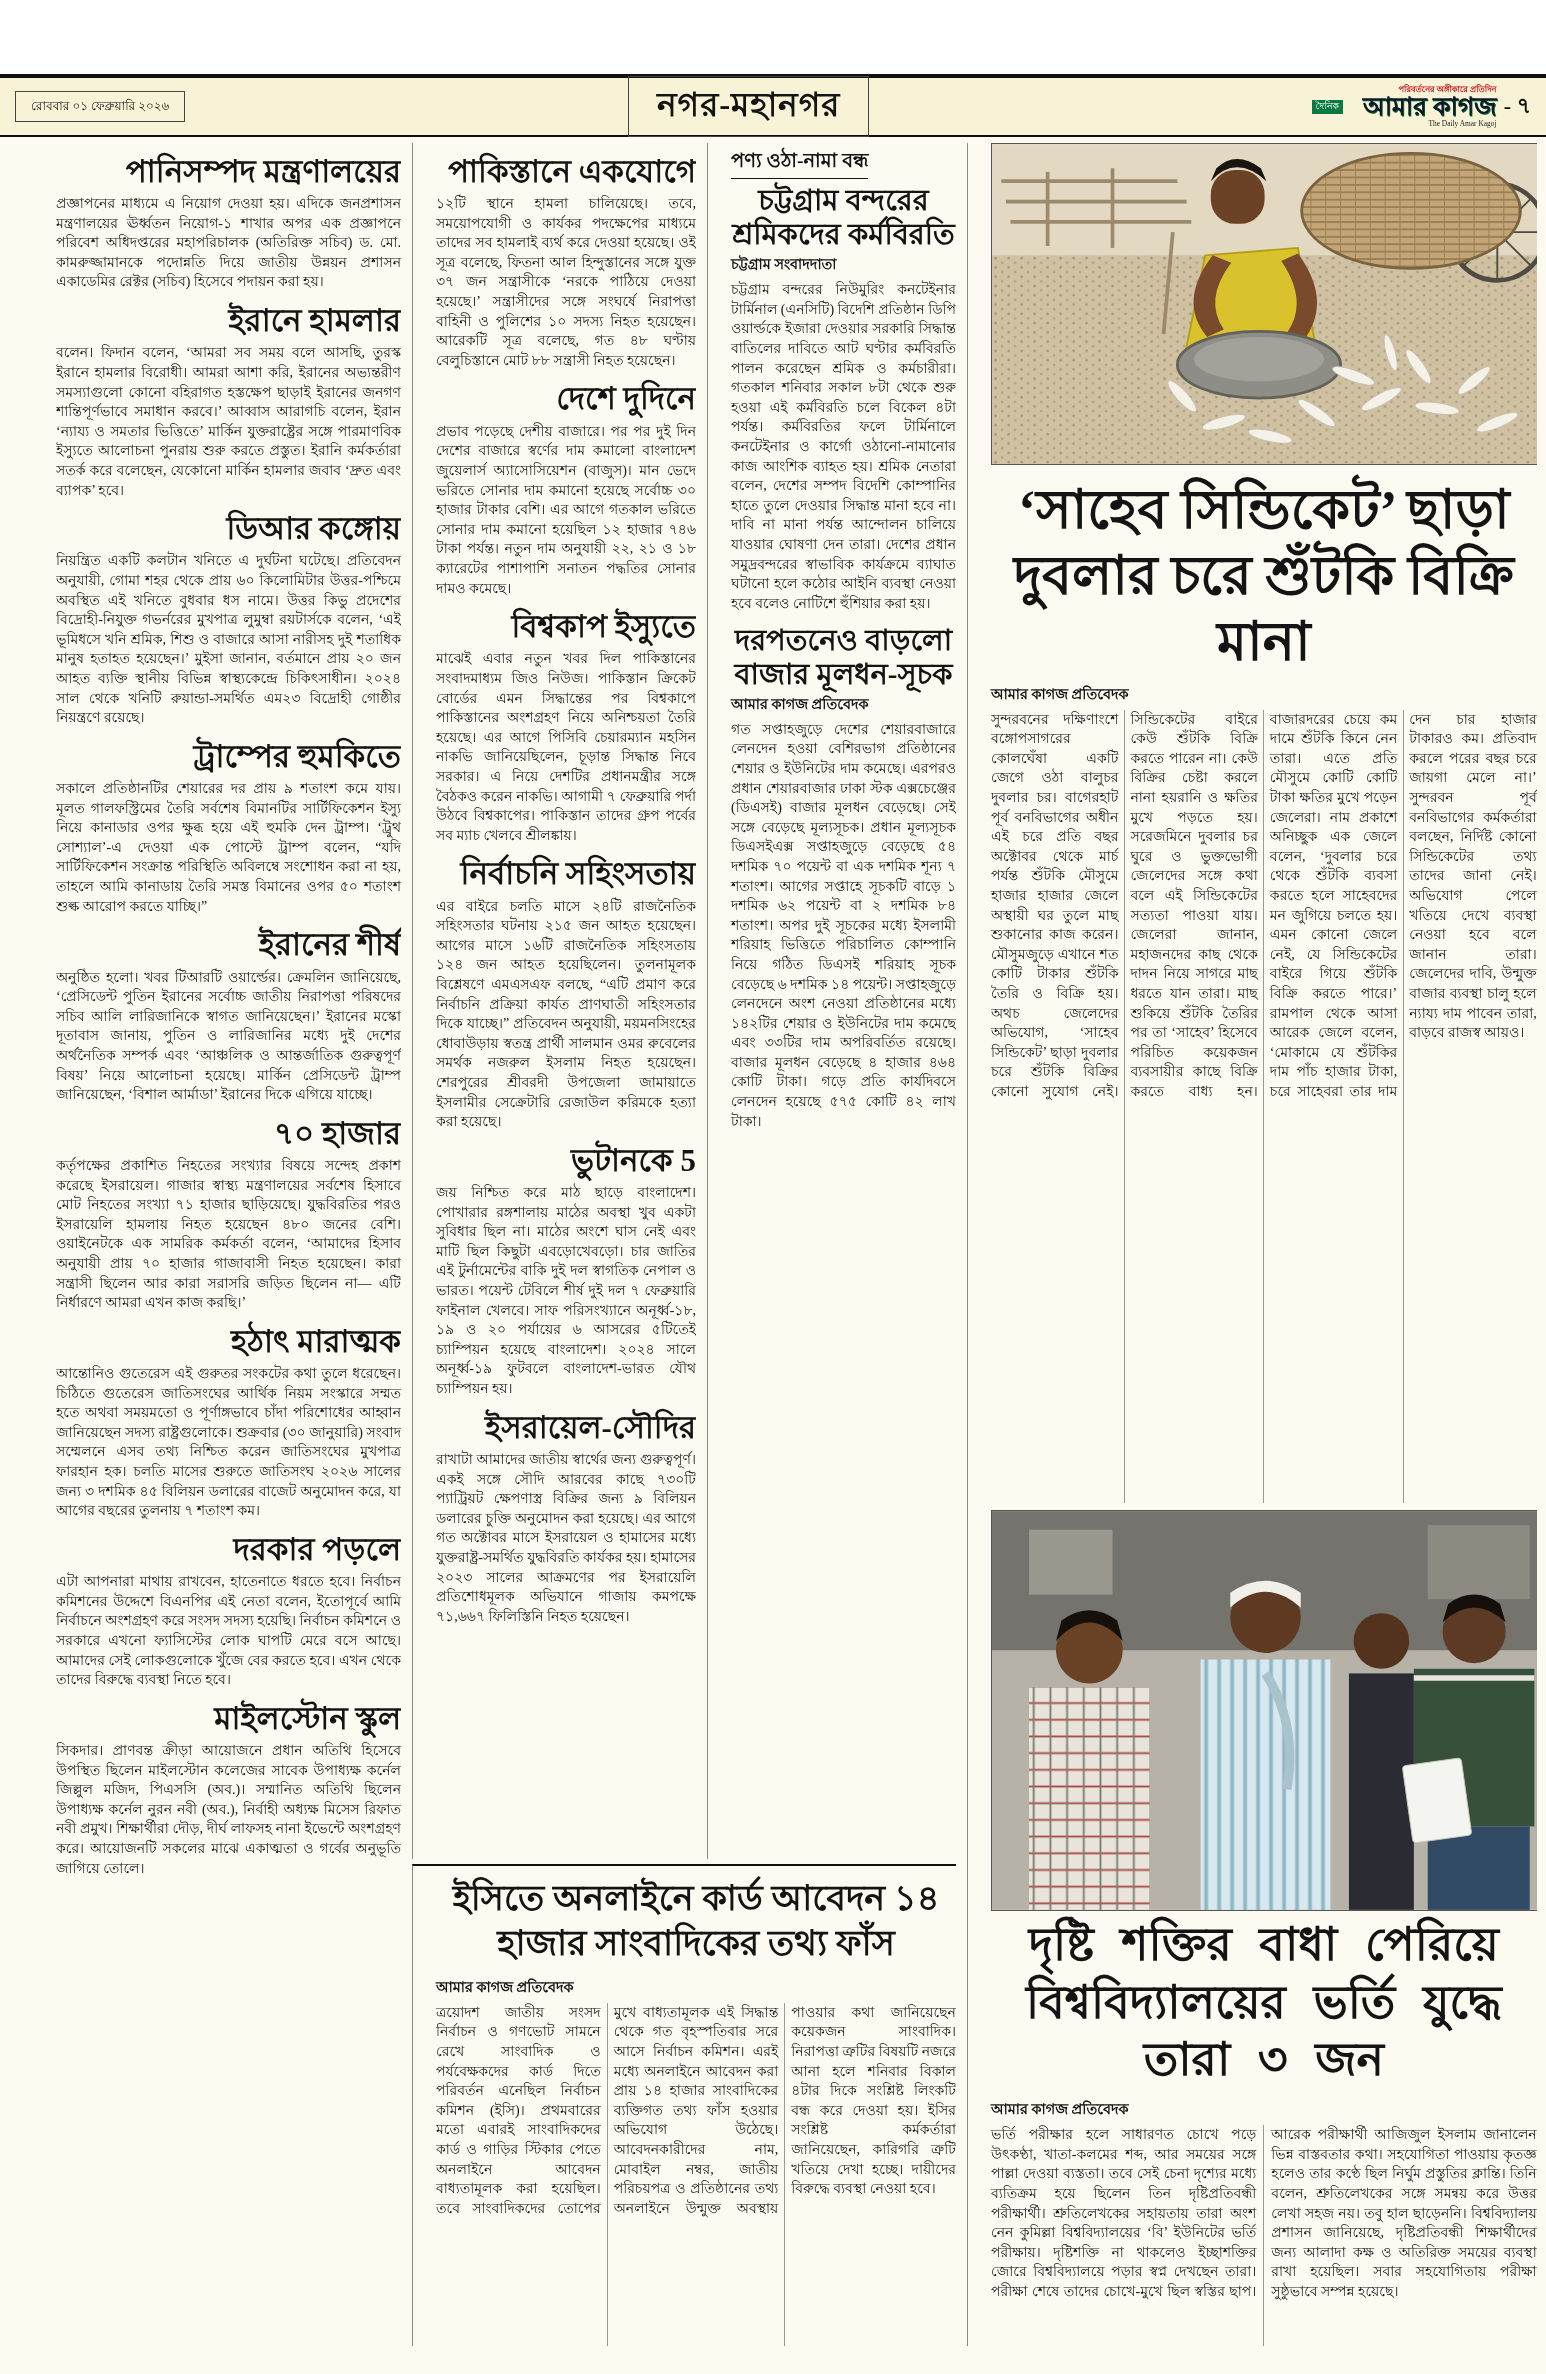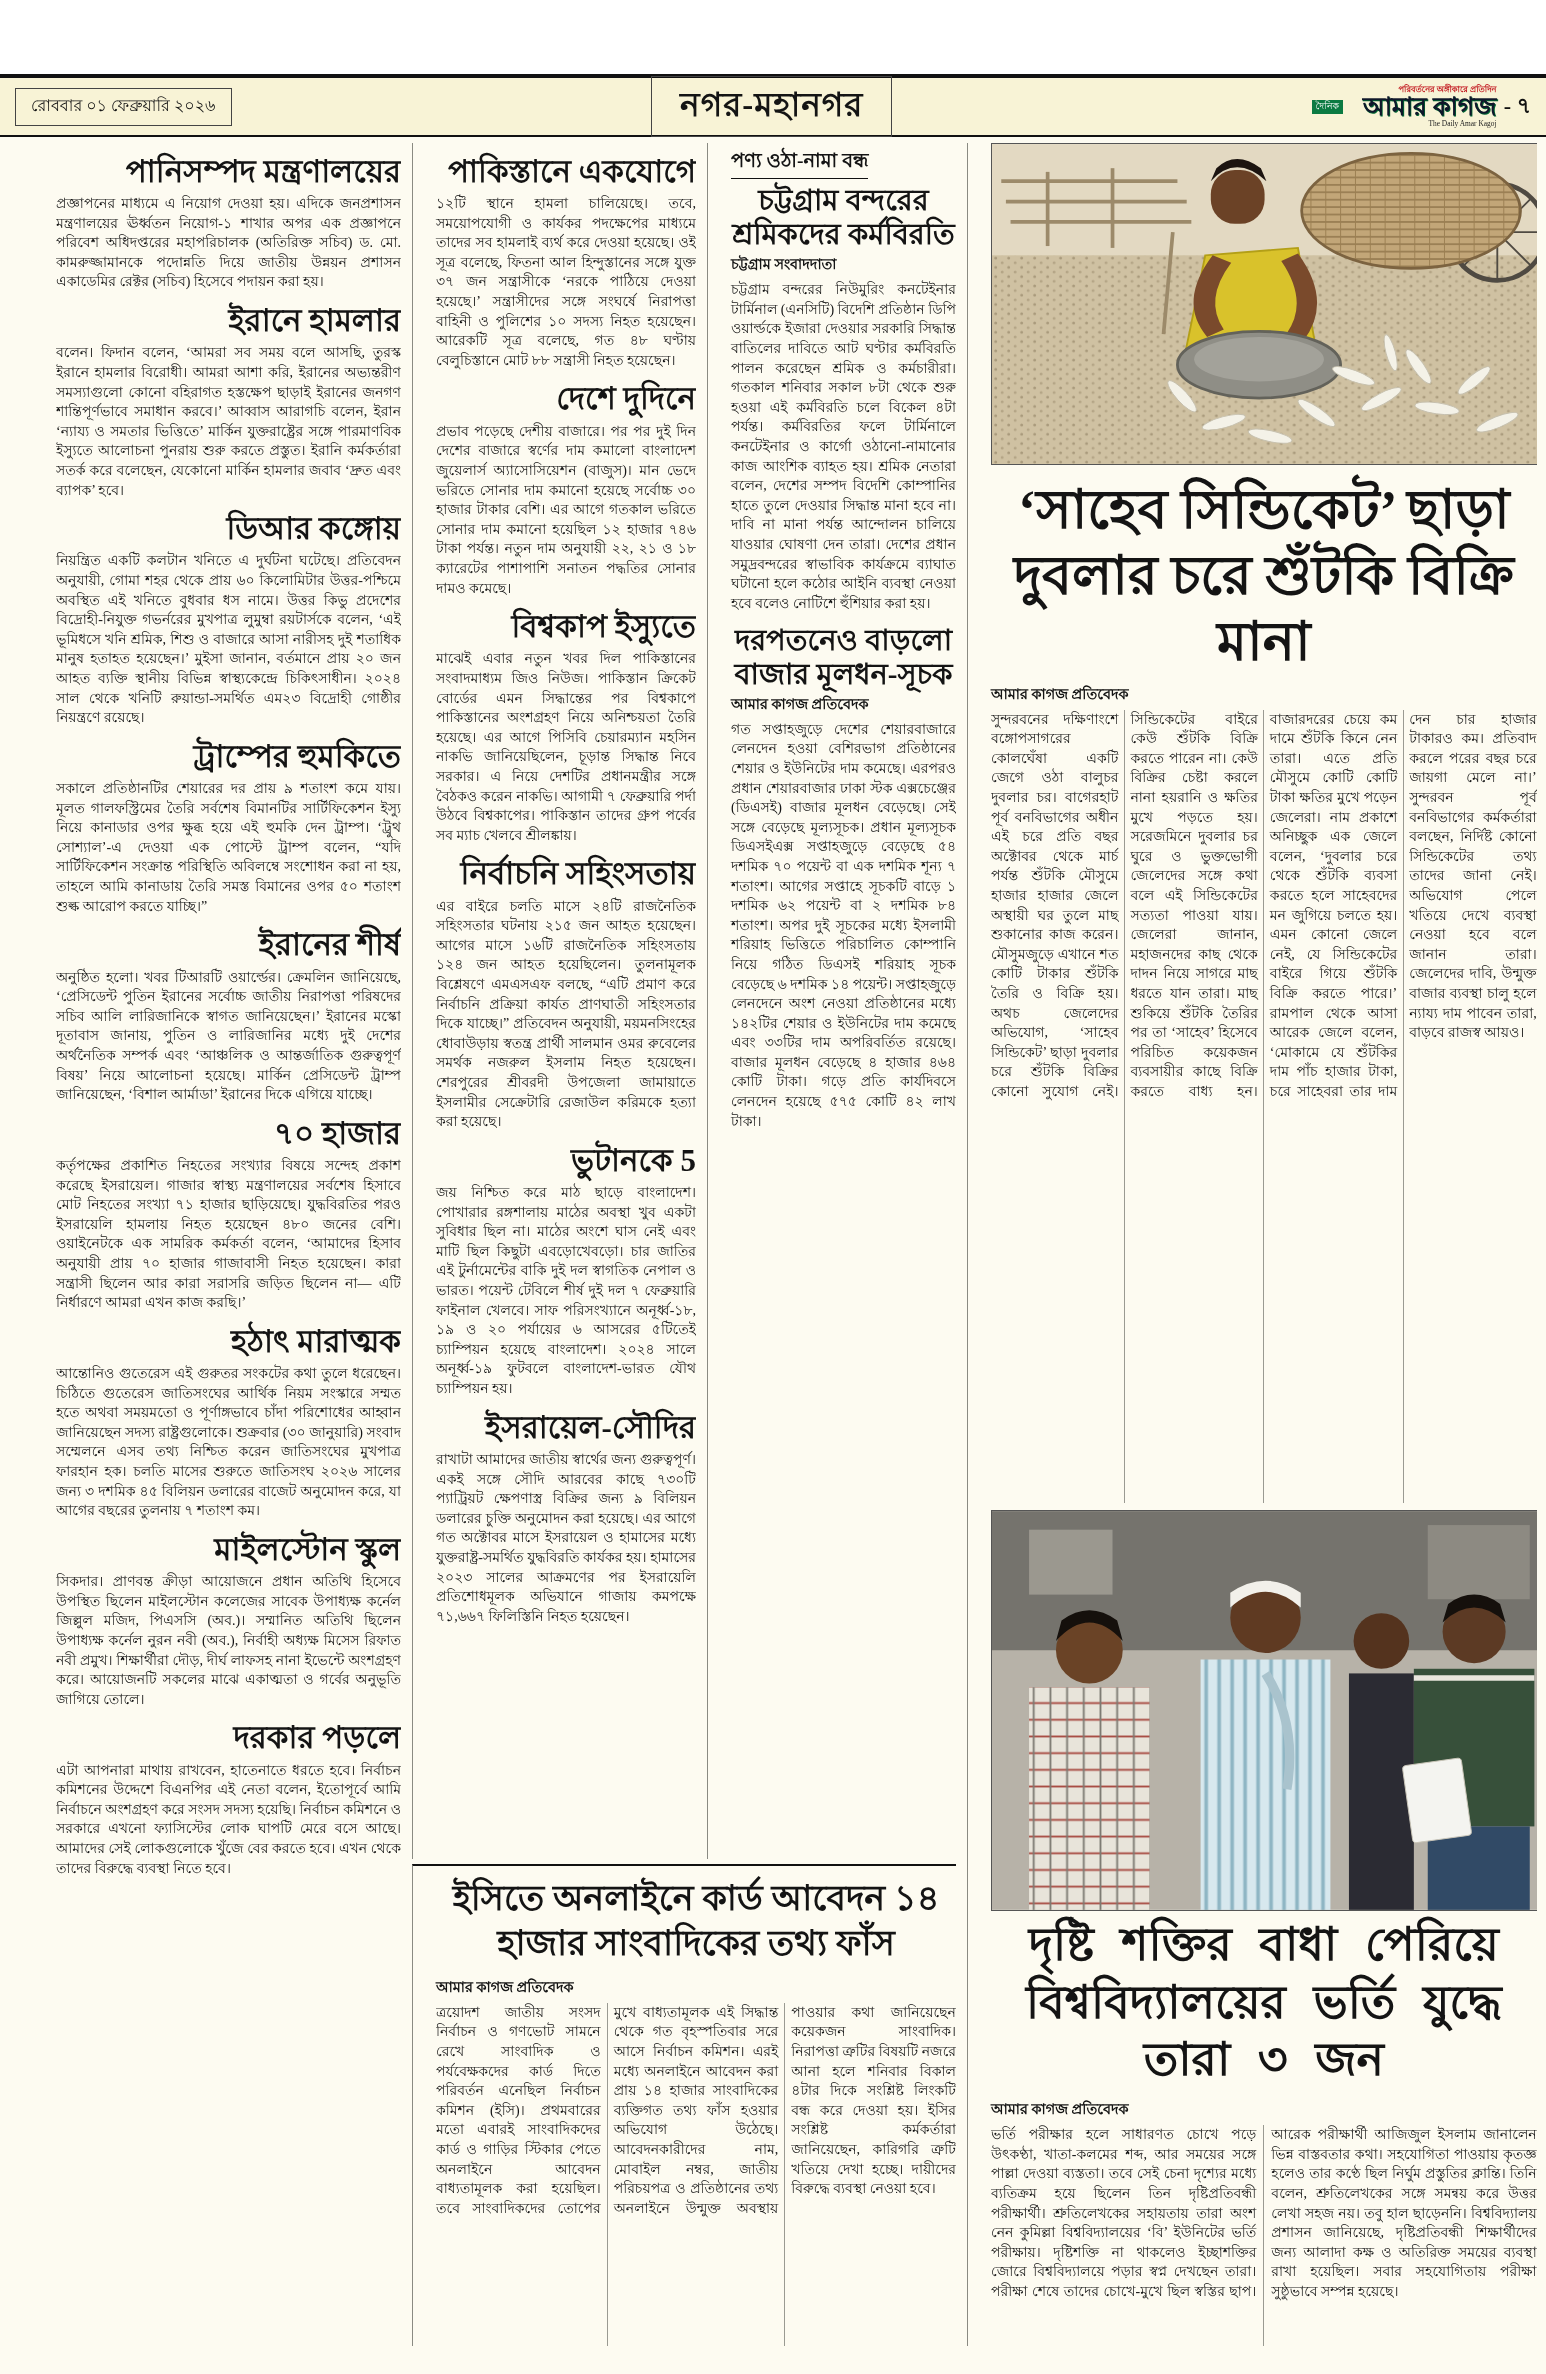--- a/index.html
+++ b/index.html
@@ -1,21 +1,21 @@
 <!DOCTYPE html>
 <html style="font-size:15px"><head>
 <meta charset="utf-8">
 <style>
   html,body{margin:0;padding:0;background:#ffffff;}
   .page{width:1546px;height:2375px;background:#fdfbf1;color:#141414;
         font-family:"Liberation Serif","DejaVu Serif",serif;position:relative;overflow:hidden;}
   .topgap{height:74px;background:#ffffff;}
   .masthead{border-top:4.6px solid #111;border-bottom:2.8px solid #111;background:#f8f3d6;
             display:flex;align-items:center;justify-content:space-between;padding:4.6px 15px;height:48px;}
-  .date-box{border:0.9px solid #444;padding:4.6px 15px;font-size:16px;background:#f8f3d6;}
+  .date-box{border:0.9px solid #444;padding:4.6px 15px;font-size:12px;background:#f8f3d6;}
   .section-box{border:0.9px solid #444;padding:1.9px 28px;font-size:33px;font-weight:bold;letter-spacing:0.9px;}
   .brand{display:flex;align-items:center;gap:7.4px;}
   .brand-stack{text-align:right;line-height:1.02;}
   .brand-tagline{color:#c42127;font-size:8.3px;font-weight:bold;}
   .brand-row{display:flex;align-items:center;gap:20px;justify-content:flex-end;}
   .brand-daily{background:#0b7a42;color:#fff;font-size:9.3px;padding:1.9px 3.7px;}
   .brand-name{color:#0f172a;font-size:25px;font-weight:800;text-shadow:0.9px 0.9px 0 #063;}
   .brand-sub{font-size:7.4px;color:#222;}
   .pageno{font-size:22px;font-weight:bold;color:#111;}
   .content{display:grid;grid-template-columns:345px 284px 249px 1fr;grid-template-rows:1716px auto;
@@ -91,26 +91,26 @@
       </div>
       <div class="art">
         <div class="h-col">৭০ হাজার</div>
         <p>কর্তৃপক্ষের প্রকাশিত নিহতের সংখ্যার বিষয়ে সন্দেহ প্রকাশ করেছে ইসরায়েল। গাজার স্বাস্থ্য মন্ত্রণালয়ের সর্বশেষ হিসাবে মোট নিহতের সংখ্যা ৭১ হাজার ছাড়িয়েছে। যুদ্ধবিরতির পরও ইসরায়েলি হামলায় নিহত হয়েছেন ৪৮০ জনের বেশি। ওয়াইনেটকে এক সামরিক কর্মকর্তা বলেন, ‘আমাদের হিসাব অনুযায়ী প্রায় ৭০ হাজার গাজাবাসী নিহত হয়েছেন। কারা সন্ত্রাসী ছিলেন আর কারা সরাসরি জড়িত ছিলেন না— এটি নির্ধারণে আমরা এখন কাজ করছি।’</p>
       </div>
       <div class="art">
         <div class="h-col">হঠাৎ মারাত্মক</div>
         <p>আন্তোনিও গুতেরেস এই গুরুতর সংকটের কথা তুলে ধরেছেন। চিঠিতে গুতেরেস জাতিসংঘের আর্থিক নিয়ম সংস্কারে সম্মত হতে অথবা সময়মতো ও পূর্ণাঙ্গভাবে চাঁদা পরিশোধের আহ্বান জানিয়েছেন সদস্য রাষ্ট্রগুলোকে। শুক্রবার (৩০ জানুয়ারি) সংবাদ সম্মেলনে এসব তথ্য নিশ্চিত করেন জাতিসংঘের মুখপাত্র ফারহান হক। চলতি মাসের শুরুতে জাতিসংঘ ২০২৬ সালের জন্য ৩ দশমিক ৪৫ বিলিয়ন ডলারের বাজেট অনুমোদন করে, যা আগের বছরের তুলনায় ৭ শতাংশ কম।</p>
       </div>
       <div class="art">
+        <div class="h-col">দরকার পড়লে</div>
+        <p>এটা আপনারা মাথায় রাখবেন, হাতেনাতে ধরতে হবে। নির্বাচন কমিশনের উদ্দেশে বিএনপির এই নেতা বলেন, ইতোপূর্বে আমি নির্বাচনে অংশগ্রহণ করে সংসদ সদস্য হয়েছি। নির্বাচন কমিশনে ও সরকারে এখনো ফ্যাসিস্টের লোক ঘাপটি মেরে বসে আছে। আমাদের সেই লোকগুলোকে খুঁজে বের করতে হবে। এখন থেকে তাদের বিরুদ্ধে ব্যবস্থা নিতে হবে।</p>
+      </div>
+      <div class="art">
         <div class="h-col">মাইলস্টোন স্কুল</div>
         <p>সিকদার। প্রাণবন্ত ক্রীড়া আয়োজনে প্রধান অতিথি হিসেবে উপস্থিত ছিলেন মাইলস্টোন কলেজের সাবেক উপাধ্যক্ষ কর্নেল জিল্লুল মজিদ, পিএসসি (অব.)। সম্মানিত অতিথি ছিলেন উপাধ্যক্ষ কর্নেল নুরন নবী (অব.), নির্বাহী অধ্যক্ষ মিসেস রিফাত নবী প্রমুখ। শিক্ষার্থীরা দৌড়, দীর্ঘ লাফসহ নানা ইভেন্টে অংশগ্রহণ করে। আয়োজনটি সকলের মাঝে একাত্মতা ও গর্বের অনুভূতি জাগিয়ে তোলে।</p>
-      </div>
-      <div class="art">
-        <div class="h-col">দরকার পড়লে</div>
-        <p>এটা আপনারা মাথায় রাখবেন, হাতেনাতে ধরতে হবে। নির্বাচন কমিশনের উদ্দেশে বিএনপির এই নেতা বলেন, ইতোপূর্বে আমি নির্বাচনে অংশগ্রহণ করে সংসদ সদস্য হয়েছি। নির্বাচন কমিশনে ও সরকারে এখনো ফ্যাসিস্টের লোক ঘাপটি মেরে বসে আছে। আমাদের সেই লোকগুলোকে খুঁজে বের করতে হবে। এখন থেকে তাদের বিরুদ্ধে ব্যবস্থা নিতে হবে।</p>
       </div>
     </div>
 
     <div class="c2">
       <div class="art">
         <div class="h-col">পাকিস্তানে একযোগে</div>
         <p>১২টি স্থানে হামলা চালিয়েছে। তবে, সময়োপযোগী ও কার্যকর পদক্ষেপের মাধ্যমে তাদের সব হামলাই ব্যর্থ করে দেওয়া হয়েছে। ওই সূত্র বলেছে, ফিতনা আল হিন্দুস্তানের সঙ্গে যুক্ত ৩৭ জন সন্ত্রাসীকে ‘নরকে পাঠিয়ে দেওয়া হয়েছে।’ সন্ত্রাসীদের সঙ্গে সংঘর্ষে নিরাপত্তা বাহিনী ও পুলিশের ১০ সদস্য নিহত হয়েছেন। আরেকটি সূত্র বলেছে, গত ৪৮ ঘণ্টায় বেলুচিস্তানে মোট ৮৮ সন্ত্রাসী নিহত হয়েছেন।</p>
       </div>
       <div class="art">
         <div class="h-col">দেশে দুদিনে</div>

